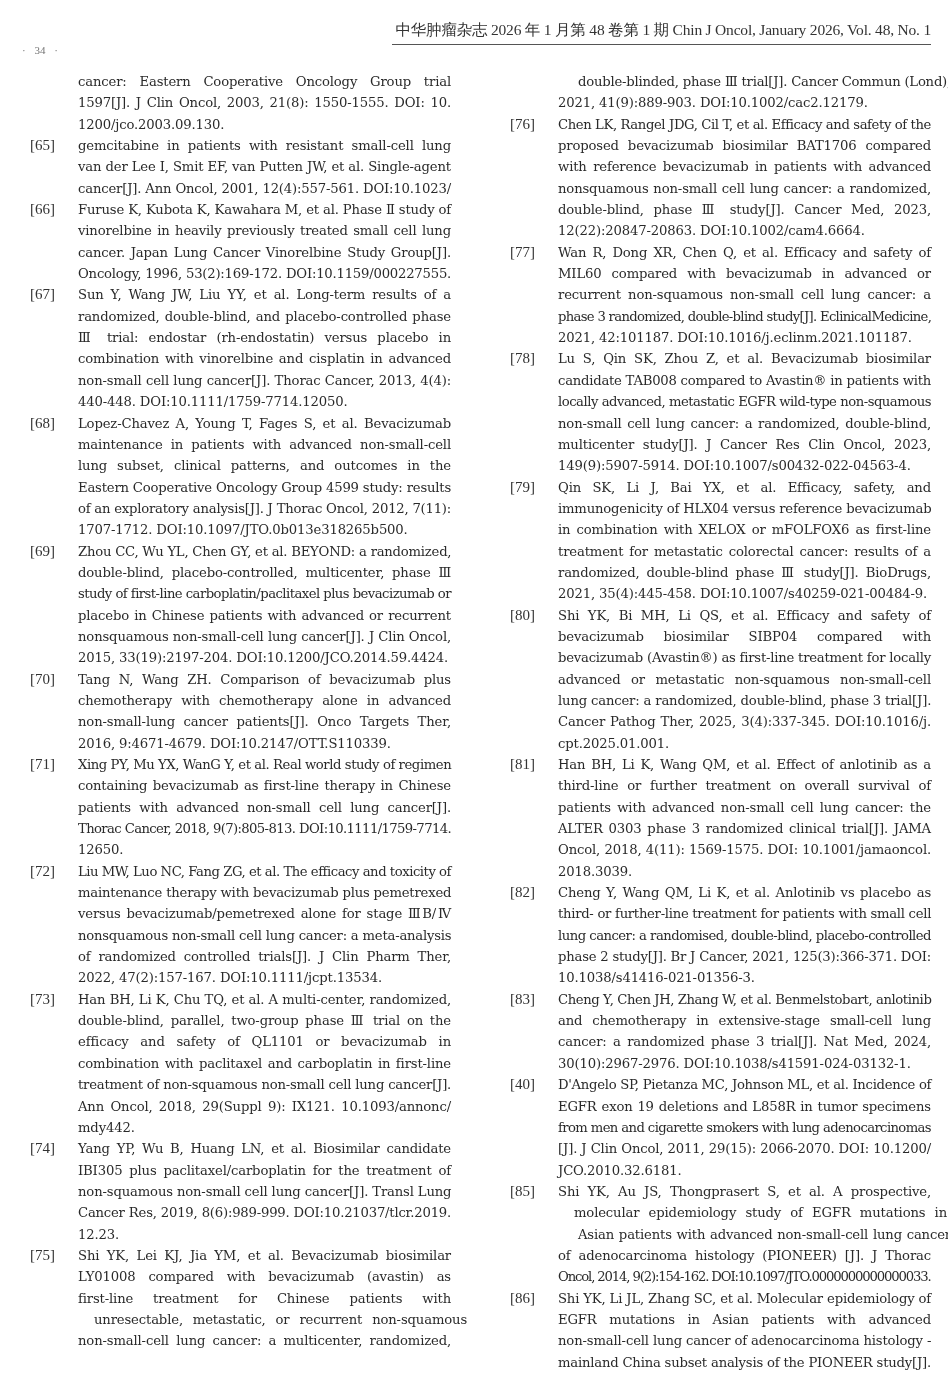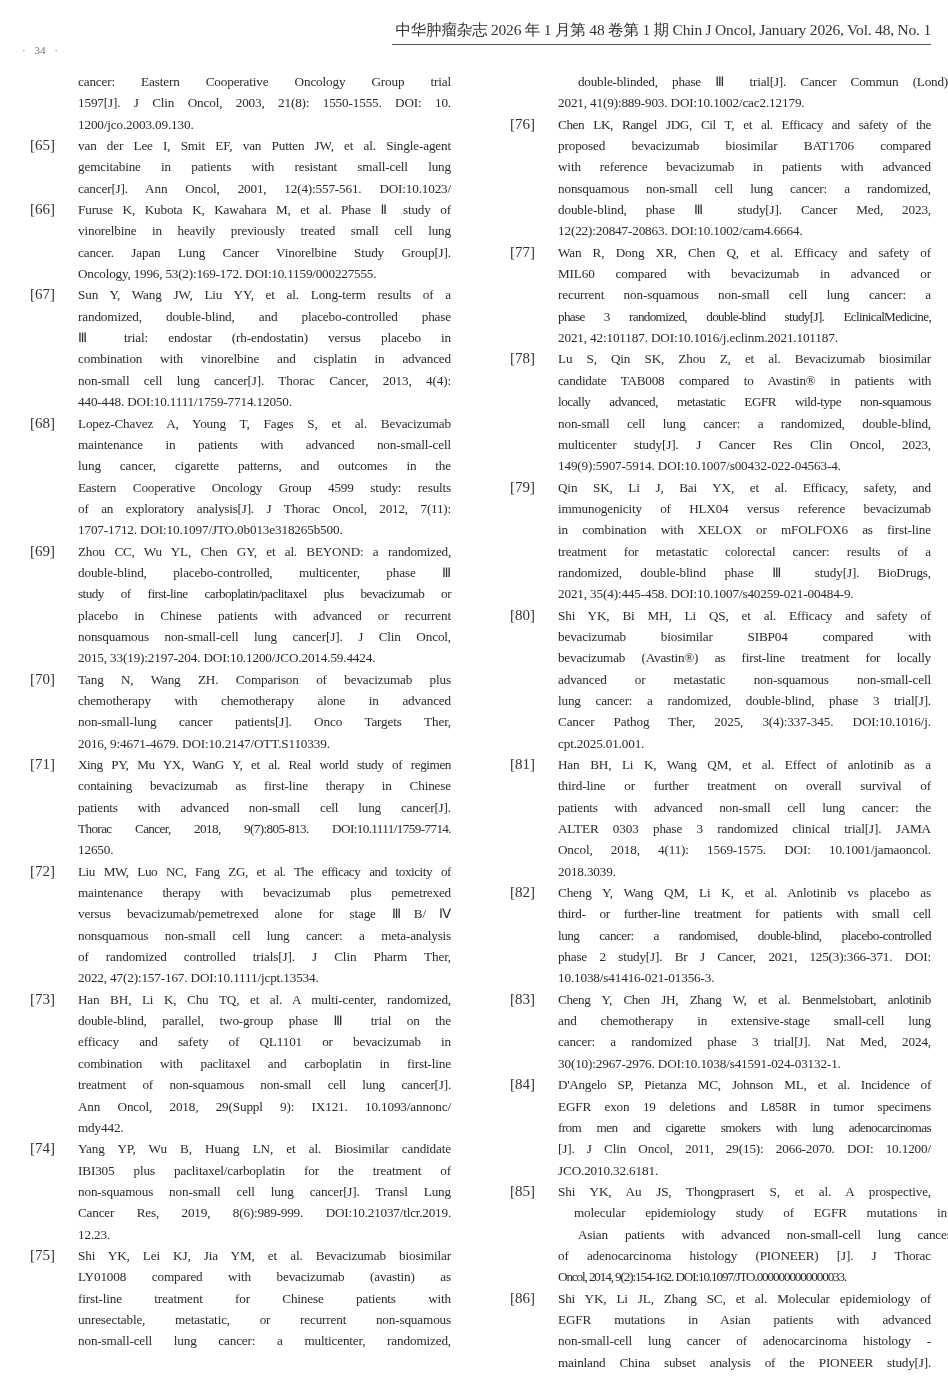--- a/index.html
+++ b/index.html
@@ -27,21 +27,21 @@
   .col.left { left: 30px; }
   .col.right { left: 510px; }
   .ref {
     display: flex; align-items: flex-start;
   }
   .ref-num {
     width: 48px; flex: none;
     font-size: 13.4px; line-height: 21.35px; color: #333;
     font-family: "Liberation Serif", serif; font-size: 15px;
   }
-  .ref-body { width: 373px; flex: none; font-family: Liberation Serif, serif; }
+  .ref-body { width: 373px; flex: none; }
   .line {
     display: block; height: 21.35px; line-height: 21.35px;
     font-size: 13.2px; white-space: nowrap; overflow: visible;
     text-align: justify; text-align-last: justify;
     letter-spacing: -0.15px;
   }
   .line.last { text-align-last: left; }
 </style>
 </head>
 <body>
@@ -54,22 +54,22 @@
       <div class="ref-num"></div>
       <div class="ref-body">
         <span class="line" style="display: block; width: 373px;">cancer: Eastern Cooperative Oncology Group trial</span>
         <span class="line" style="display: block; width: 373px;">1597[J]. J Clin Oncol, 2003, 21(8): 1550-1555. DOI: 10.</span>
         <span class="line last" style="display: block; width: 373px;">1200/jco.2003.09.130.</span>
       </div>
     </div>
     <div class="ref">
       <div class="ref-num">[65]</div>
       <div class="ref-body">
+        <span class="line" style="display: block; width: 373px;">gemcitabine in patients with resistant small-cell lung</span>
         <span class="line" style="display: block; width: 373px;">van der Lee I, Smit EF, van Putten JW, et al. Single-agent</span>
-        <span class="line" style="display: block; width: 373px;">gemcitabine in patients with resistant small-cell lung</span>
         <span class="line" style="display: block; width: 373px; letter-spacing: -0.168px;">cancer[J]. Ann Oncol, 2001, 12(4):557-561. DOI:10.1023/</span>
       </div>
     </div>
     <div class="ref">
       <div class="ref-num">[66]</div>
       <div class="ref-body">
         <span class="line" style="display: block; width: 373px;">Furuse K, Kubota K, Kawahara M, et al. Phase Ⅱ study of</span>
         <span class="line" style="display: block; width: 373px;">vinorelbine in heavily previously treated small cell lung</span>
         <span class="line" style="display: block; width: 373px;">cancer. Japan Lung Cancer Vinorelbine Study Group[J].</span>
         <span class="line last" style="display: block; width: 373px; letter-spacing: -0.207px;">Oncology, 1996, 53(2):169-172. DOI:10.1159/000227555.</span>
@@ -84,21 +84,21 @@
         <span class="line" style="display: block; width: 373px;">combination with vinorelbine and cisplatin in advanced</span>
         <span class="line" style="display: block; width: 373px;">non-small cell lung cancer[J]. Thorac Cancer, 2013, 4(4):</span>
         <span class="line last" style="display: block; width: 373px;">440-448. DOI:10.1111/1759-7714.12050.</span>
       </div>
     </div>
     <div class="ref">
       <div class="ref-num">[68]</div>
       <div class="ref-body">
         <span class="line" style="display: block; width: 373px;">Lopez-Chavez A, Young T, Fages S, et al. Bevacizumab</span>
         <span class="line" style="display: block; width: 373px;">maintenance in patients with advanced non-small-cell</span>
-        <span class="line" style="display: block; width: 373px;">lung cancer, cigarette patterns, and outcomes in the</span>
+        <span class="line" style="display: block; width: 373px;">lung subset, clinical patterns, and outcomes in the</span>
         <span class="line" style="display: block; width: 373px; letter-spacing: -0.187px;">Eastern Cooperative Oncology Group 4599 study: results</span>
         <span class="line" style="display: block; width: 373px; letter-spacing: -0.218px;">of an exploratory analysis[J]. J Thorac Oncol, 2012, 7(11):</span>
         <span class="line last" style="display: block; width: 373px;">1707-1712. DOI:10.1097/JTO.0b013e318265b500.</span>
       </div>
     </div>
     <div class="ref">
       <div class="ref-num">[69]</div>
       <div class="ref-body">
         <span class="line" style="display: block; width: 373px; letter-spacing: -0.225px;">Zhou CC, Wu YL, Chen GY, et al. BEYOND: a randomized,</span>
         <span class="line" style="display: block; width: 373px;">double-blind, placebo-controlled, multicenter, phase Ⅲ</span>
@@ -159,21 +159,21 @@
         <span class="line" style="display: block; width: 373px; letter-spacing: -0.205px;">Cancer Res, 2019, 8(6):989-999. DOI:10.21037/tlcr.2019.</span>
         <span class="line last" style="display: block; width: 373px;">12.23.</span>
       </div>
     </div>
     <div class="ref">
       <div class="ref-num">[75]</div>
       <div class="ref-body">
         <span class="line" style="display: block; width: 373px;">Shi YK, Lei KJ, Jia YM, et al. Bevacizumab biosimilar</span>
         <span class="line" style="display: block; width: 373px;">LY01008 compared with bevacizumab (avastin) as</span>
         <span class="line" style="display: block; width: 373px;">first-line treatment for Chinese patients with</span>
-        <span class="line" style="display: block; width: 373px;">unresectable, metastatic, or recurrent non-squamous</span>
+        <span class="line" style="display: block; width: 373px; margin-left: 16px;">unresectable, metastatic, or recurrent non-squamous</span>
         <span class="line" style="display: block; width: 373px;">non-small-cell lung cancer: a multicenter, randomized,</span>
       </div>
     </div>
   </div>
 <div class="col right" id="col-right">
     <div class="ref">
       <div class="ref-num"></div>
       <div class="ref-body">
         <span class="line" style="display: block; width: 373px; letter-spacing: -0.223px; margin-left: 20px;">double-blinded, phase Ⅲ trial[J]. Cancer Commun (Lond),</span>
         <span class="line last" style="display: block; width: 373px;">2021, 41(9):889-903. DOI:10.1002/cac2.12179.</span>
@@ -258,21 +258,21 @@
     <div class="ref">
       <div class="ref-num">[83]</div>
       <div class="ref-body">
         <span class="line" style="display: block; width: 373px; letter-spacing: -0.409px;">Cheng Y, Chen JH, Zhang W, et al. Benmelstobart, anlotinib</span>
         <span class="line" style="display: block; width: 373px;">and chemotherapy in extensive-stage small-cell lung</span>
         <span class="line" style="display: block; width: 373px;">cancer: a randomized phase 3 trial[J]. Nat Med, 2024,</span>
         <span class="line last" style="display: block; width: 373px;">30(10):2967-2976. DOI:10.1038/s41591-024-03132-1.</span>
       </div>
     </div>
     <div class="ref">
-      <div class="ref-num">[84]</div>
+      <div class="ref-num">[40]</div>
       <div class="ref-body">
         <span class="line" style="display: block; width: 373px; letter-spacing: -0.29px;">D'Angelo SP, Pietanza MC, Johnson ML, et al. Incidence of</span>
         <span class="line" style="display: block; width: 373px;">EGFR exon 19 deletions and L858R in tumor specimens</span>
         <span class="line" style="display: block; width: 373px; letter-spacing: -0.614px;">from men and cigarette smokers with lung adenocarcinomas</span>
         <span class="line" style="display: block; width: 373px;">[J]. J Clin Oncol, 2011, 29(15): 2066-2070. DOI: 10.1200/</span>
         <span class="line last" style="display: block; width: 373px;">JCO.2010.32.6181.</span>
       </div>
     </div>
     <div class="ref">
       <div class="ref-num">[85]</div>

